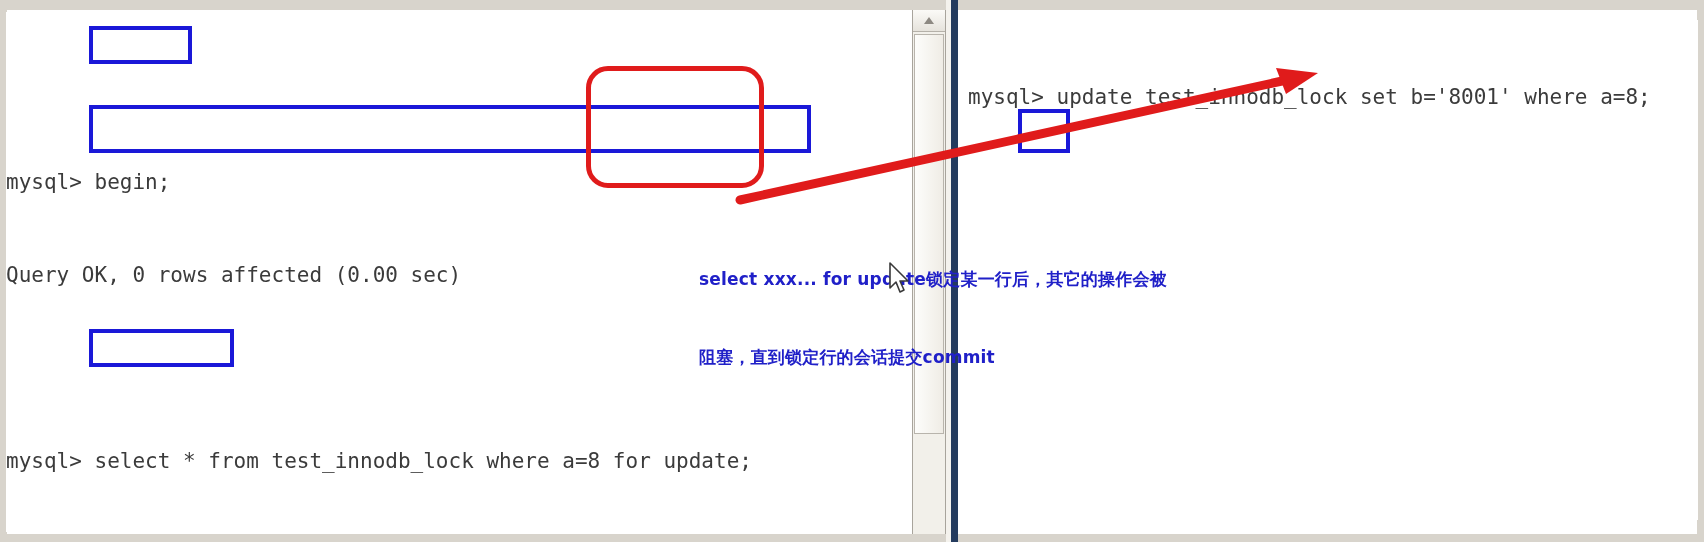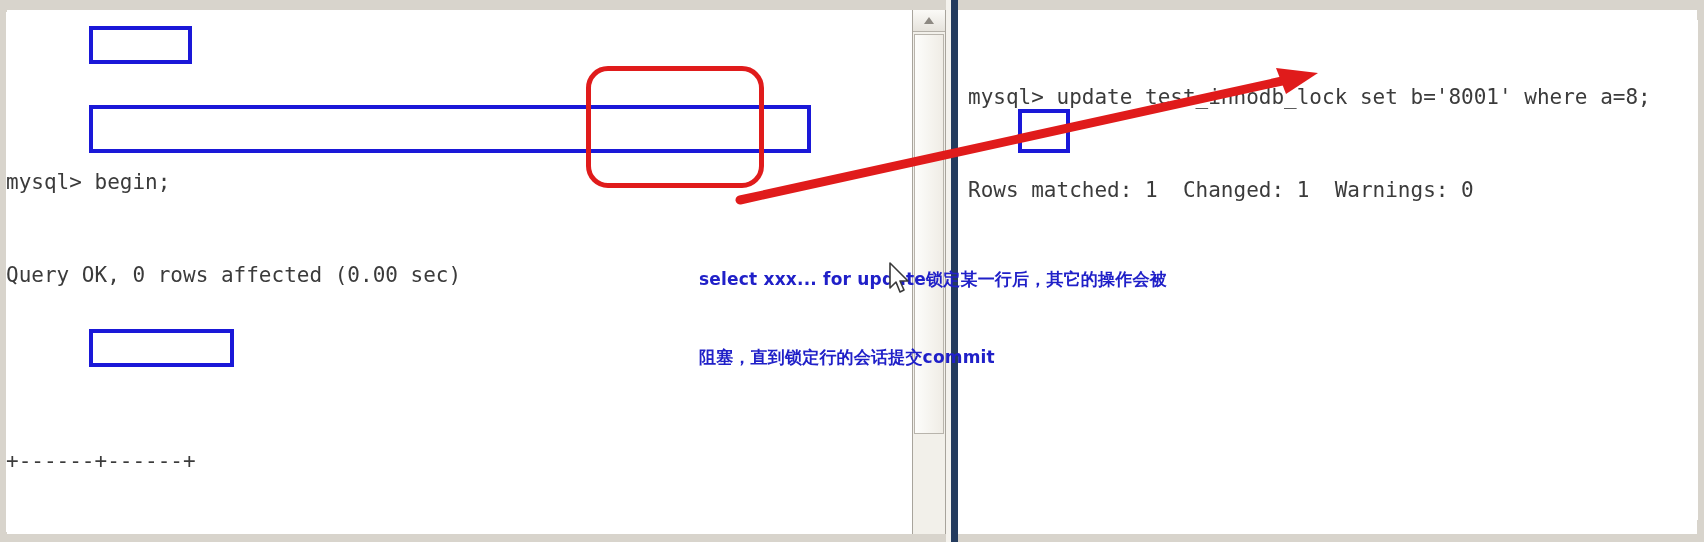--- a/index.html
+++ b/index.html
@@ -202,36 +202,36 @@
   <div class="chrome-top"></div>
   <div class="chrome-left"></div>
   <div class="chrome-right"></div>
   <div class="chrome-bottom"></div>
 
   <div id="pane-left" class="pane">
     <div class="term-line"></div>
     <div class="term-line">mysql&gt; begin;</div>
     <div class="term-line">Query OK, 0 rows affected (0.00 sec)</div>
     <div class="term-line"></div>
+    <div class="term-line">mysql&gt; select * from test_innodb_lock where a=8 for update;</div>
     <div class="term-line">+------+------+</div>
     
     
     
     
     
     
     
     
     
     
   </div>
 
   <div id="pane-right" class="pane">
     <div class="term-line">mysql&gt; update test_innodb_lock set b='8001' where a=8;</div>
-    <div class="term-line">Rows matched: 1  Changed: 1  Warnings: 0</div>
     <div class="term-line"></div>
   </div>
 
   <div id="pane-divider-light"></div>
   <div id="pane-divider"></div>
 
   <div id="scrollbar">
     <div id="scroll-up-btn">
       <div class="arrow"></div>
     </div>

